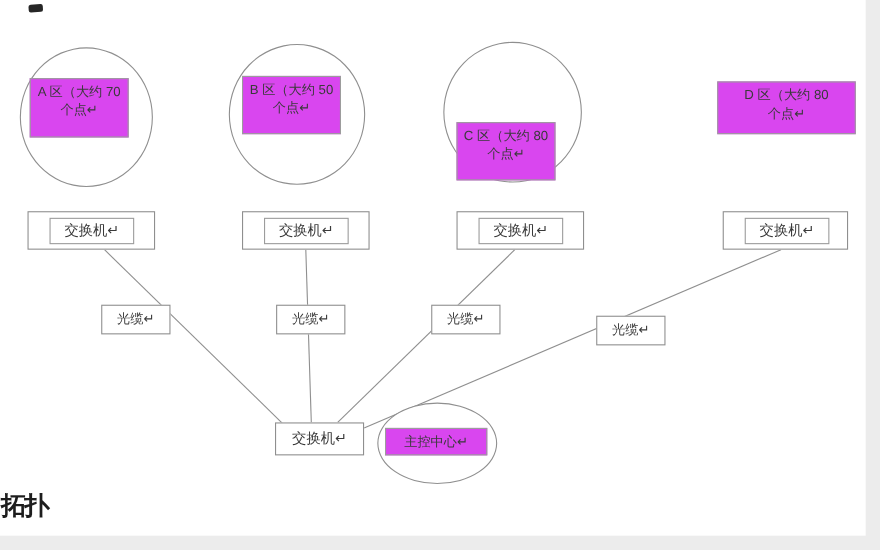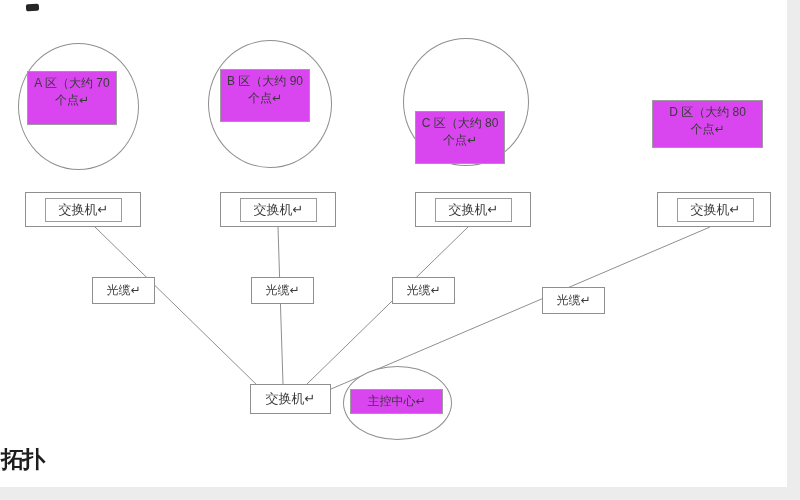--- a/index.html
+++ b/index.html
@@ -72,28 +72,28 @@
 
   <div class="circle" style="left:18px;top:43px;width:119px;height:125px;"></div>
   <div class="circle" style="left:208px;top:40px;width:122px;height:126px;"></div>
   <div class="circle" style="left:403px;top:38px;width:124px;height:126px;"></div>
 
   <div class="lblrect" style="left:27px;top:71px;width:90px;height:54px;">
     <div class="ln">A 区（大约 70</div>
     <div class="ln">个点↵</div>
   </div>
   <div class="lblrect" style="left:220px;top:69px;width:90px;height:53px;">
-    <div class="ln">B 区（大约 90</div>
+    <div class="ln">B 区（大约 50</div>
     <div class="ln">个点↵</div>
   </div>
   <div class="lblrect" style="left:415px;top:66px;width:90px;height:53px;margin-top:45px;">
     <div class="ln">C 区（大约 80</div>
     <div class="ln">个点↵</div>
   </div>
-  <div class="lblrect" style="left:652px;top:100px;width:111px;height:48px;">
+  <div class="lblrect" style="left:652px;top:74px;width:126px;height:48px;">
     <div class="ln">D 区（大约 80</div>
     <div class="ln">个点↵</div>
   </div>
 
   <div class="switch-outer" style="left:25px;top:192px;width:116px;height:35px;">
     <div class="switch-inner" style="left:19px;top:5px;width:77px;height:24px;">交换机↵</div>
   </div>
   <div class="switch-outer" style="left:220px;top:192px;width:116px;height:35px;">
     <div class="switch-inner" style="left:19px;top:5px;width:77px;height:24px;">交换机↵</div>
   </div>

